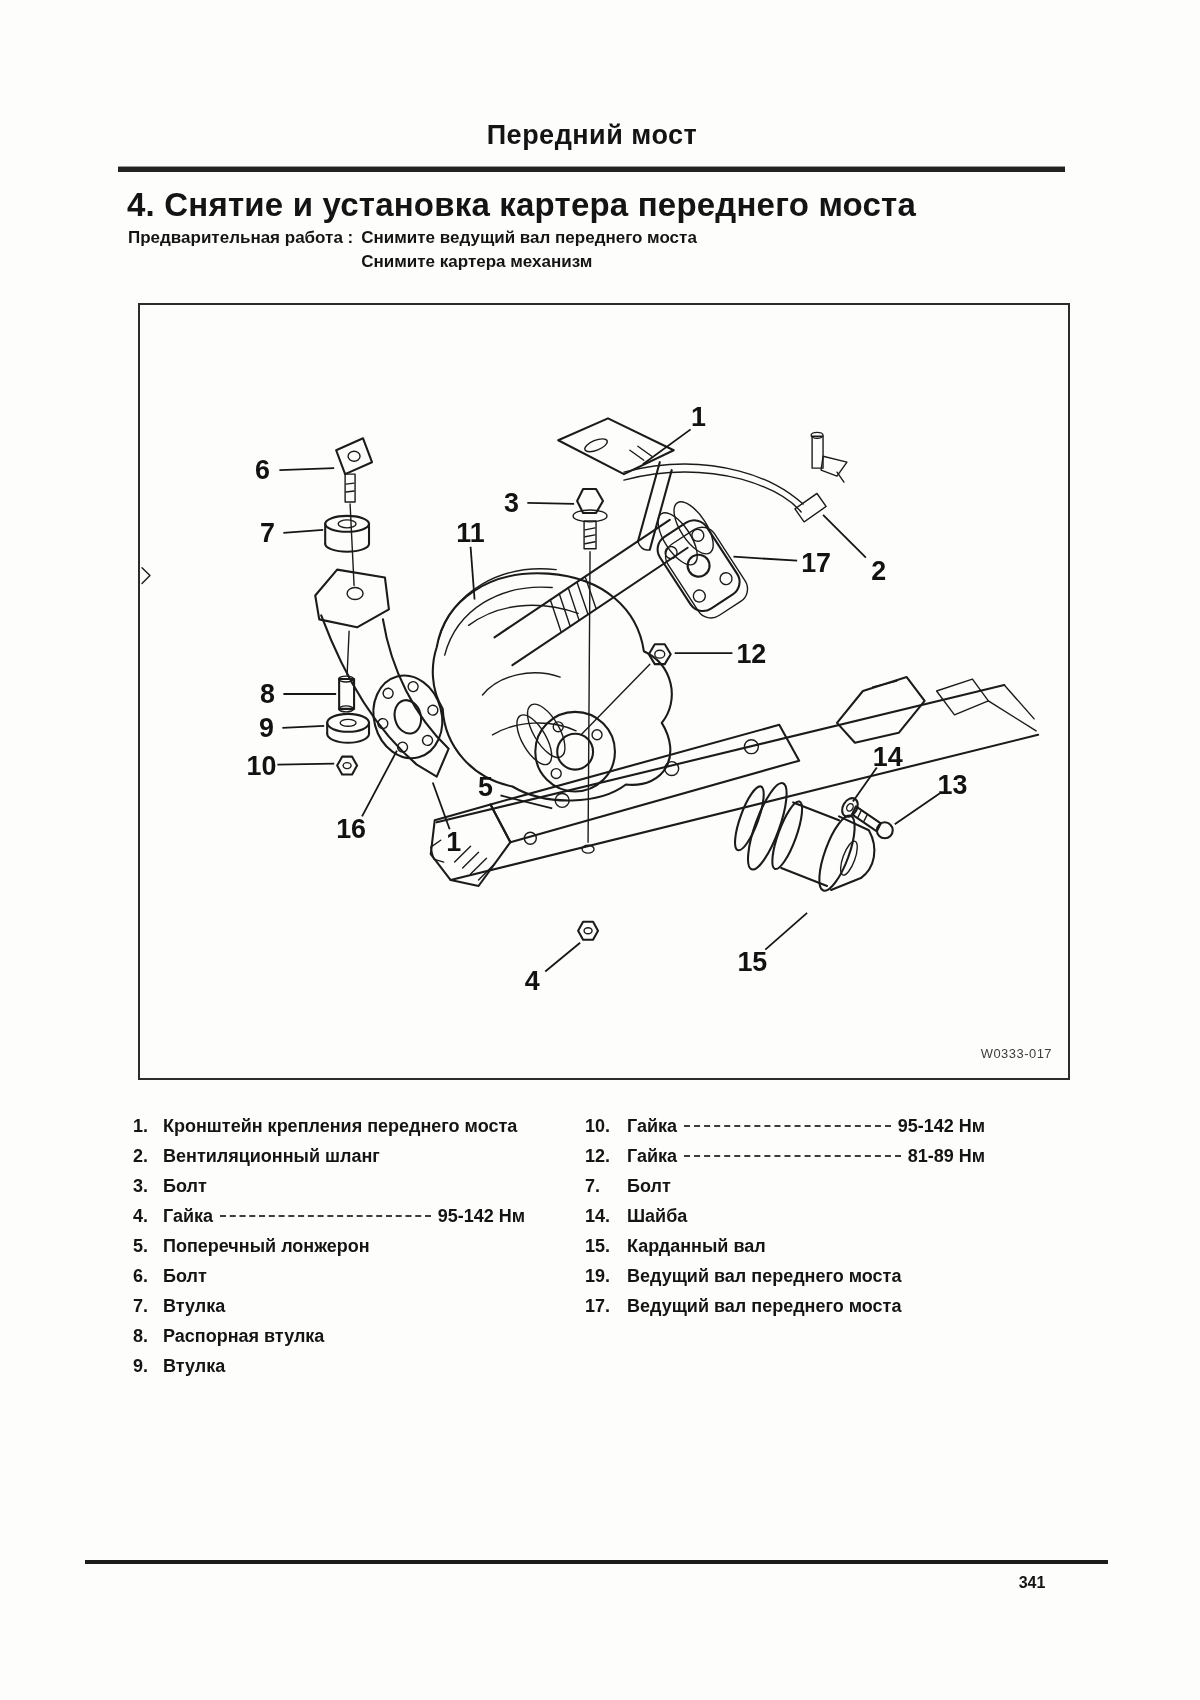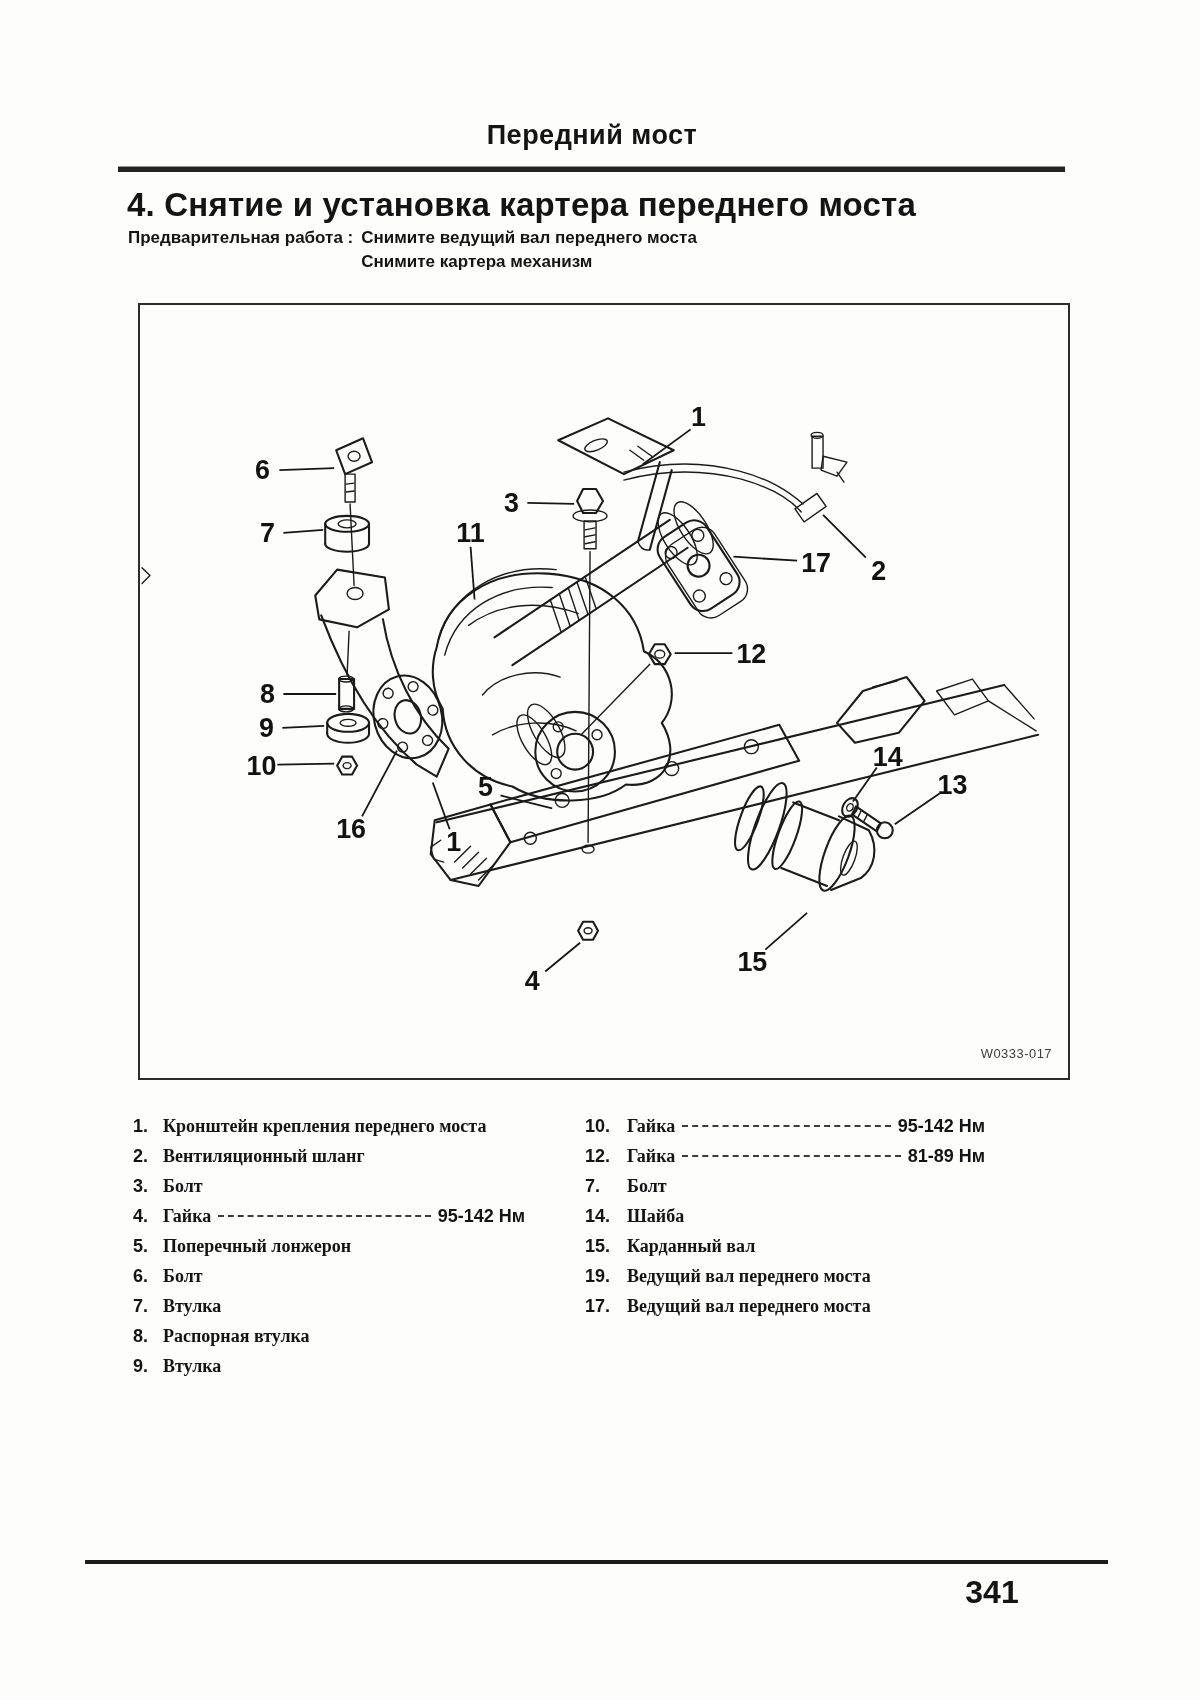--- a/index.html
+++ b/index.html
@@ -39,32 +39,32 @@
   .parts{
     position:absolute;top:1116px;left:133px;width:947px;font-size:18px;
   }
   .col{position:absolute;top:0;}
   .col-left{left:0;width:392px;}
   .col-right{left:452px;width:400px;}
   .row{display:flex;align-items:baseline;height:30px;white-space:nowrap;}
   .row .num{flex:0 0 auto;}
   .col-left .num{width:30px;}
   .col-right .num{width:42px;}
-  .row .name{flex:0 0 auto;font-family:Liberation Serif, serif;}
+  .row .name{flex:0 0 auto;}
   .row .t-leader{
     flex:1 1 auto;height:0;border-bottom:2px dashed #3c3c3c;
     margin:0 7px;transform:translateY(-5px);min-width:30px;
   }
   .row .t-val{flex:0 0 auto;}
   .footer-rule{
     position:absolute;top:1560px;left:85px;width:1023px;height:4px;background:#1c1c1c;
   }
   .page-num{
-    position:absolute;top:1574px;left:924px;width:136px;
-    text-align:center;font-size:32px;
+    position:absolute;top:1574px;left:964px;width:136px;
+    text-align:center;font-size:16px;
   }
 </style>
 </head>
 <body>
 
 <div class="page">
 
   <div class="section-header">Передний мост</div>
   <div class="header-rule"></div>
 

